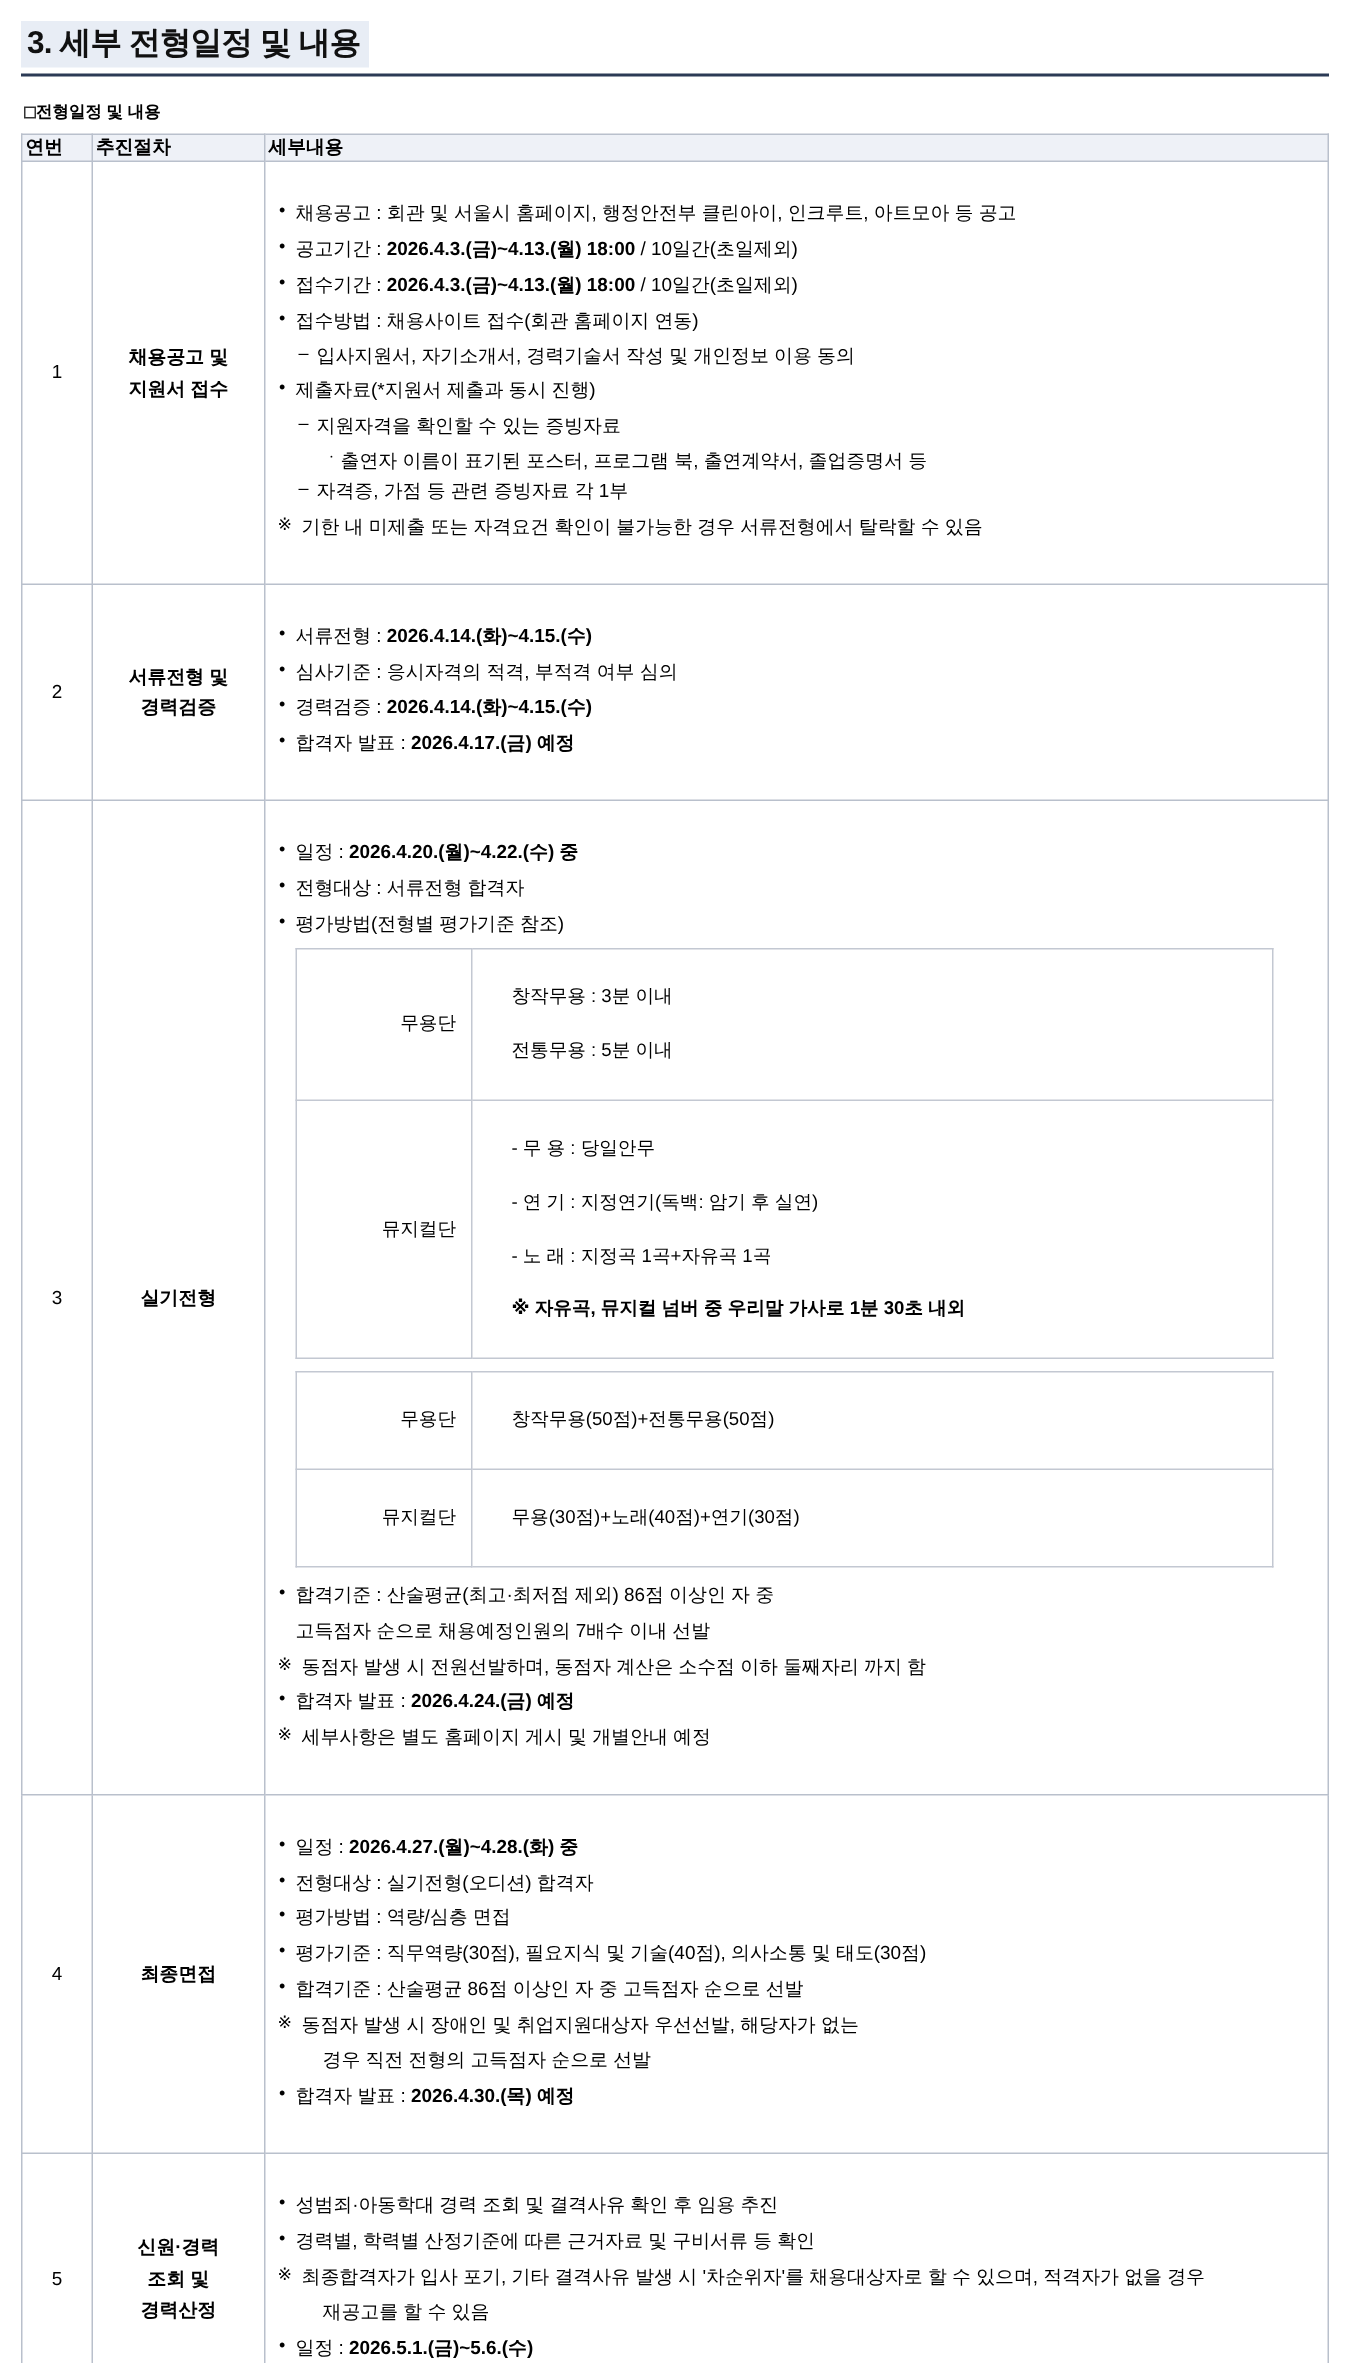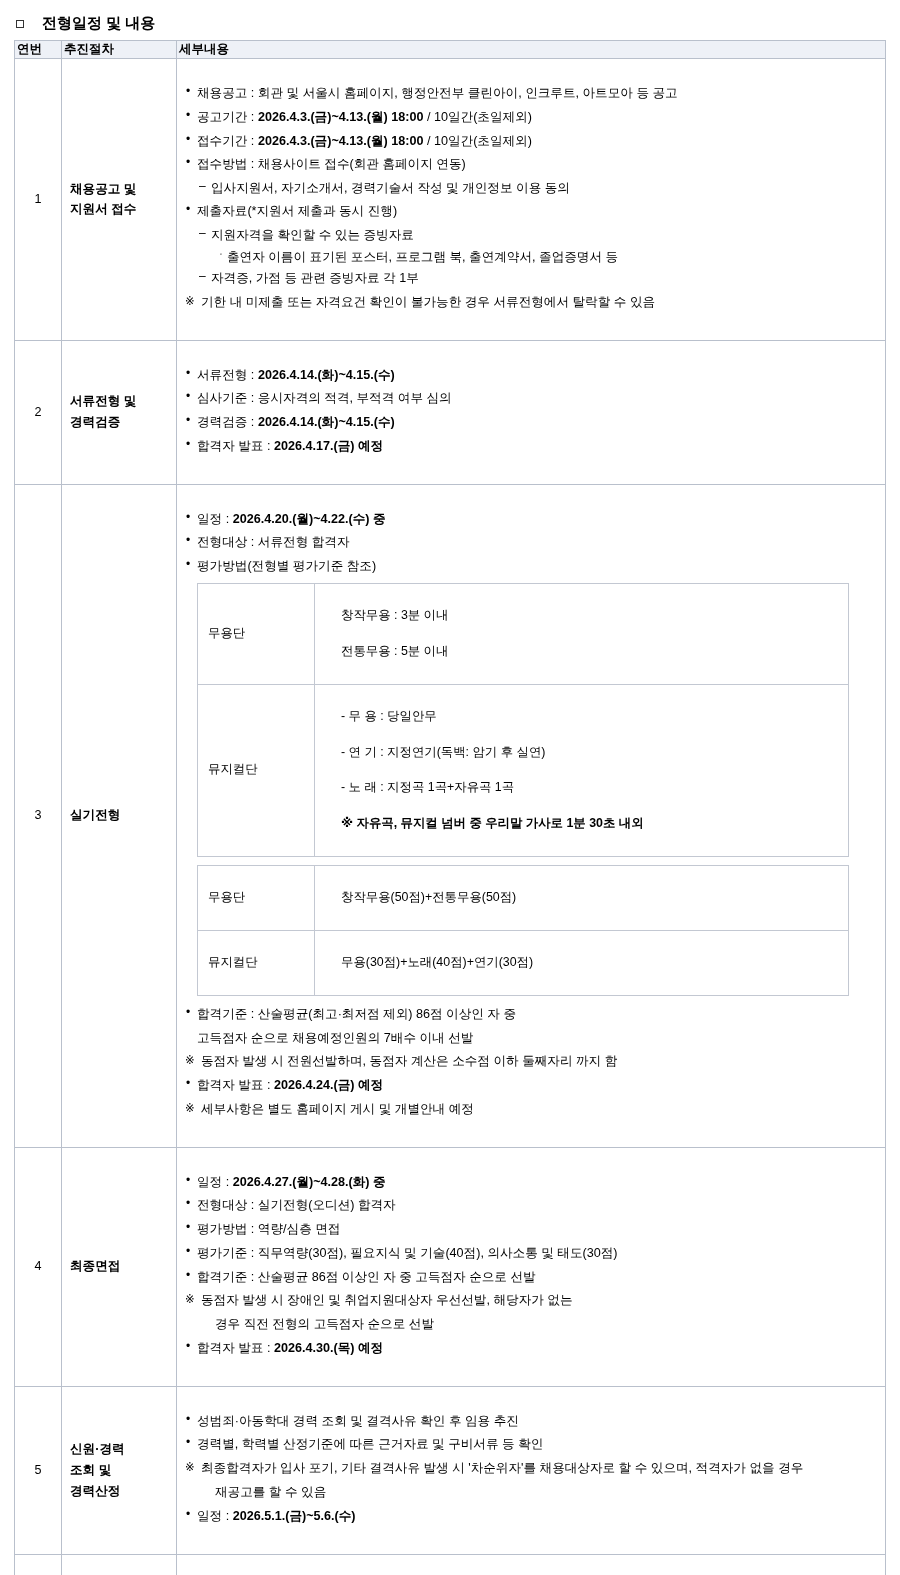--- a/index.html
+++ b/index.html
@@ -32,23 +32,23 @@
     letter-spacing: -0.5px;
     color: #111111;
     background: #e8edf5;
     padding: 2px 6px 3px 4px;
     line-height: 1.25;
   }
   
   .sub-head {
     display: flex;
     align-items: center;
-    gap: 18px;
+    gap: 0;
     margin: 0 0 7px 2px;
-    font-size: 15px;
+    font-size: 11px;
     font-weight: bold;
   }
   .sub-head .box-mark {
     display: inline-block;
     width: 8px;
     height: 8px;
     border: 1px solid #333;
     box-sizing: border-box;
   }
   
@@ -73,20 +73,21 @@
     font-size: 12.6px;
     line-height: 1.65;
   }
   td.col-no {
     width: 42px;
     text-align: center;
     font-size: 12.5px;
   }
   td.col-step {
     width: 110px;
+    text-align: center;
     font-weight: bold;
     font-size: 12.5px;
     line-height: 1.5;
     margin-top: 17px;
   }
   td.col-detail {
     padding: 12px 12px 12px 14px;
   }
   
   .li {
@@ -146,34 +147,37 @@
   }
   table.inner td {
     border: 1px solid #c3c8d2;
     padding: 6px 10px;
     font-size: 12.4px;
     line-height: 1.6;
     vertical-align: middle;
   }
   table.inner td.inner-label {
     width: 96px;
-    text-align: left;
+    text-align: right;
     background: #ffffff;
   }
   table.inner td.inner-body {
     text-align: left;
   }
   .inner-line { margin: 16px; }
   .inner-line.starred { margin-top: 1px; }
 </style>
 </head>
 <body>
 
 <div class="page">
 
+  <div class="title-bar">
+    <span class="title-text">3. 세부 전형일정 및 내용</span>
+  </div>
 
   <div class="sub-head">
     <span class="box-mark"></span>
     <span>전형일정 및 내용</span>
   </div>
 
   <table class="main">
     <thead>
       <tr>
         <th style="width:42px">연번</th>

